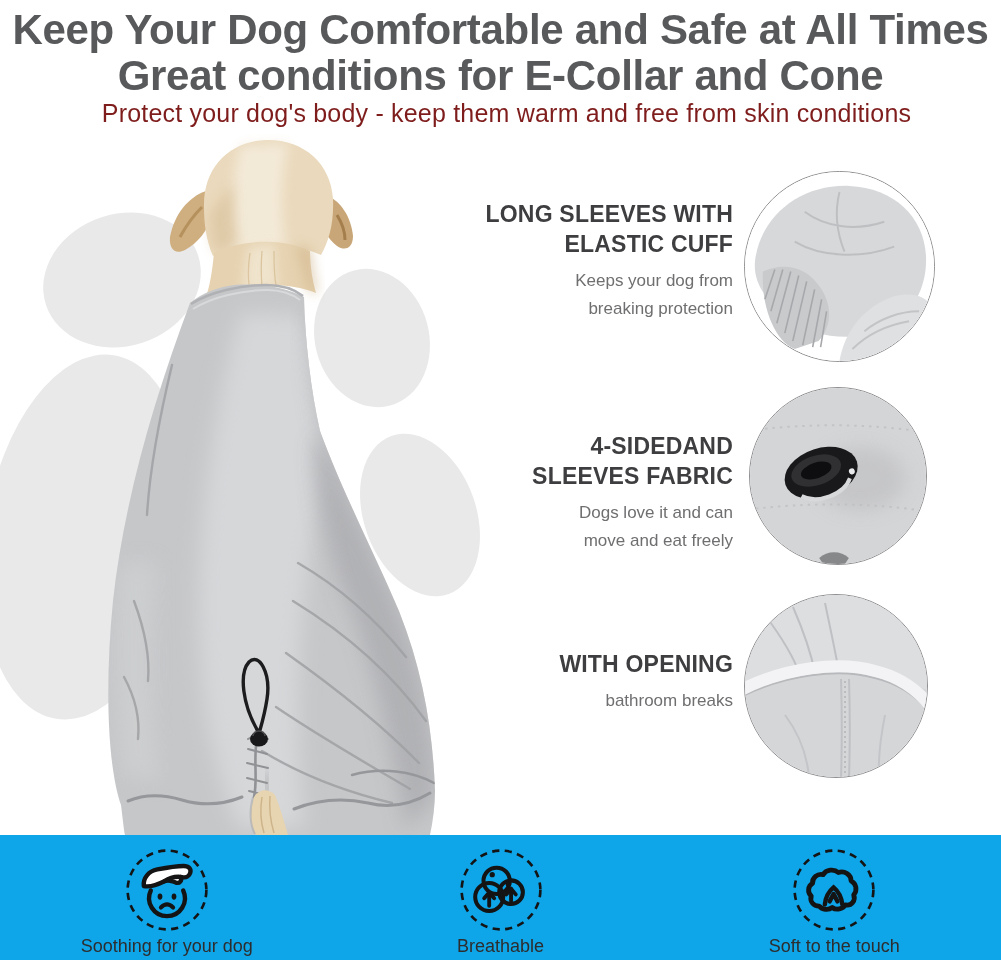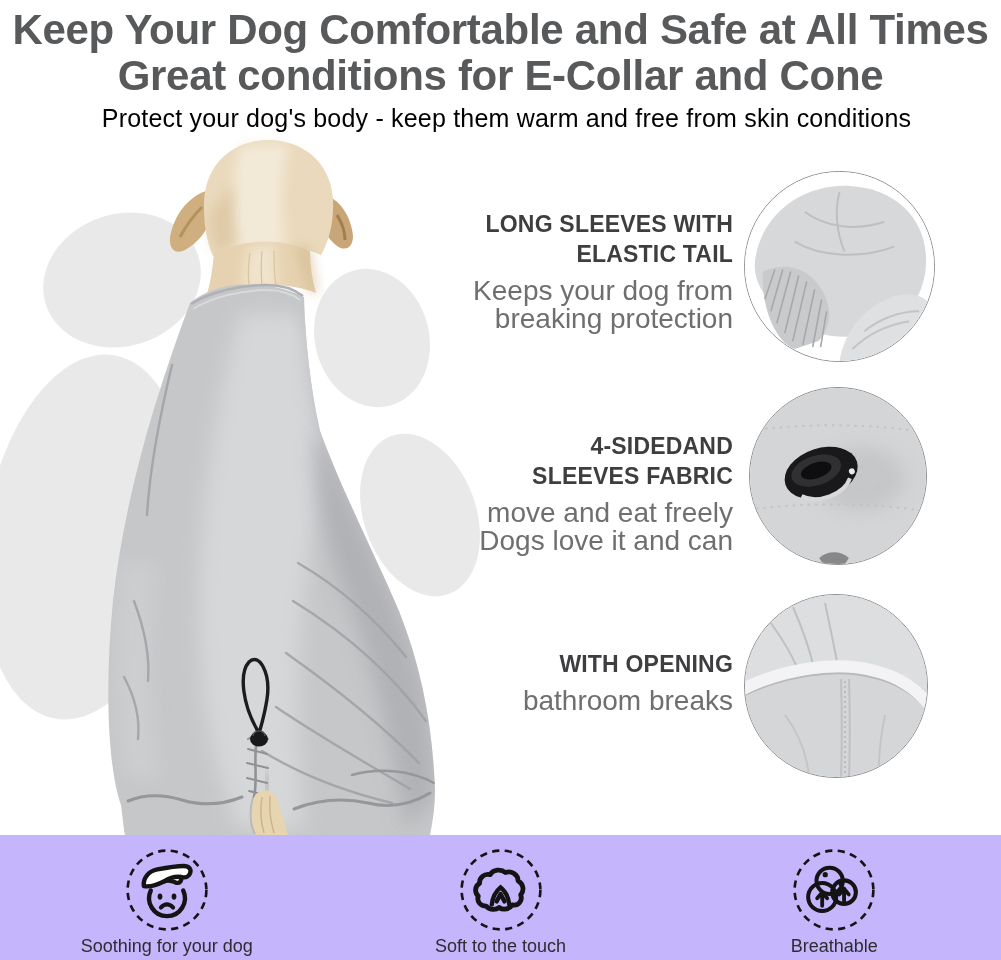--- a/index.html
+++ b/index.html
@@ -1,38 +1,38 @@
 <!DOCTYPE html>
 <html><head>
 <meta charset="utf-8">
 <style>
   html,body{margin:0;padding:0;background:#fff;}
   .canvas{position:relative;width:1001px;height:960px;background:#ffffff;overflow:hidden;
           font-family:"Liberation Sans",sans-serif;}
   
   .hdr{position:absolute;left:0;top:7px;width:100%;text-align:center;}
   .hl{font-size:42px;font-weight:700;color:#58595b;line-height:46px;letter-spacing:-0.3px;}
-  .sub{font-size:25px;color:#000000;margin-top:5px;letter-spacing:0.2px;padding-left:12px;}
+  .sub{font-size:25px;color:#7f1d1d;letter-spacing:0.2px;padding-left:12px;}
   
   #paw{position:absolute;left:0;top:200px;width:540px;height:540px;}
   #dog{position:absolute;left:90px;top:133px;width:390px;height:702px;}
   
   .feat{position:absolute;right:268px;text-align:right;}
   .ft{font-size:23px;font-weight:700;color:#3e3e40;line-height:30px;letter-spacing:0.2px;}
-  .fb{font-size:28px;color:#6f6f71;line-height:28px;margin-top:8px;}
-  .f1{top:209px}.f2{top:431px}.f3{top:649px}
+  .fb{font-size:17px;color:#6f6f71;line-height:28px;margin-top:8px;}
+  .f1{top:199px}.f2{top:431px}.f3{top:649px}
   
   .pc{position:absolute;border-radius:50%;border:1.4px solid #8f8f91;overflow:hidden;
       box-sizing:border-box;background:#fff;}
   .pc svg{display:block;width:100%;height:100%;}
   #pc1{left:744px;top:171px;width:191px;height:191px;}
   #pc2{left:749px;top:387px;width:178px;height:178px;}
   #pc3{left:744px;top:594px;width:184px;height:184px;}
   
-  .foot{position:absolute;left:0;top:835px;width:1001px;height:125px;background:#c4b5fd;display:flex;}
+  .foot{position:absolute;left:0;top:835px;width:1001px;height:125px;background:#0ea5e9;display:flex;}
   .ben{flex:1 1 0;display:flex;flex-direction:column;align-items:center;padding-top:13px;}
   .ben svg{width:84px;height:84px;display:block;}
   .bl{margin-top:4px;font-size:18px;color:#2d2d2e;}
 </style>
 </head>
 <body>
 
 <div class="canvas">
 
   <div class="hdr">
@@ -122,33 +122,33 @@
     <path d="M 164 664 C 159 678, 160 692, 166 702 L 198 702 C 194 688, 190 674, 185 662 C 178 655, 169 656, 164 664 Z" fill="#e7d4b1"></path>
     <g stroke="#cdb389" stroke-width="1.4" fill="none">
       <path d="M 172 664 C 170 676, 171 690, 174 700"></path>
       <path d="M 180 663 C 179 676, 181 690, 184 700"></path>
     </g>
     <path d="M 163 664 C 159 678, 160 692, 165 701" stroke="#a9aaad" stroke-width="2" fill="none" opacity="0.6"></path>
   </svg>
 
   <div class="feat f1">
     <div class="ft">LONG SLEEVES WITH</div>
-    <div class="ft">ELASTIC TAIL</div>
+    <div class="ft">ELASTIC CUFF</div>
     <div class="fb">
       <div>Keeps your dog from</div>
       <div>breaking protection</div>
     </div>
   </div>
 
   <div class="feat f2">
     <div class="ft">4-SIDEDAND</div>
     <div class="ft">SLEEVES FABRIC</div>
     <div class="fb">
+      <div>Dogs love it and can</div>
       <div>move and eat freely</div>
-      <div>Dogs love it and can</div>
     </div>
   </div>
 
   <div class="feat f3">
     <div class="ft">WITH OPENING</div>
     <div class="fb">
       <div>bathroom breaks</div>
     </div>
   </div>
 
@@ -236,38 +236,38 @@
         <path d="M 41 68 Q 48 61 55 68" fill="none" stroke="#141414" stroke-width="4.6" stroke-linecap="round"></path>
         <path d="M 21.5 43.5 C 20.5 34, 27 26.5, 37 24.5 C 47 22.5, 60 20.5, 67 20.5 C 73 20.5, 76 24, 74.5 28.5 C 73.5 32, 70 34, 66.5 33.5 L 63.5 33 C 65.5 37, 62.5 41, 58 39.5 C 53 38, 50 35.5, 45 38 C 38 41.5, 28 45, 21.5 43.5 Z" fill="#ffffff" stroke="#141414" stroke-width="5" stroke-linejoin="round"></path>
         <path d="M 45 38 C 51 34, 58.5 32.5, 63.5 33" fill="none" stroke="#141414" stroke-width="5" stroke-linecap="round"></path>
       </svg>
       <div class="bl">Soothing for your dog</div>
     </div>
 
     <div class="ben">
       <svg viewBox="0 0 96 96">
         <circle cx="48" cy="48" r="45" fill="none" stroke="#141414" stroke-width="3" stroke-dasharray="8.2 6.2"></circle>
-        <path d="M 31 66.5 C 24.5 66.5, 20 61, 22 55 C 17.5 51, 18 43.5, 23.5 40.5 C 23 34, 29 29, 35.5 30.5 C 39 24.5, 48 23.5, 53 28 C 60 25.5, 67.5 30.5, 67.5 37.5 C 73.5 40.5, 75 48.5, 70.5 53.5 C 73 60, 68 66.5, 61 65 C 58 70, 50.5 71.5, 46 68 C 41.5 71.5, 34.5 70.5, 31 66.5 Z" fill="none" stroke="#141414" stroke-width="5.5" stroke-linejoin="round"></path>
-        <path d="M 37.5 64.5 C 38.5 56, 42 49.5, 47.5 45 C 53 49.5, 56.5 56, 57.5 64.5" fill="none" stroke="#141414" stroke-width="5" stroke-linecap="round"></path>
-        <path d="M 43 61 L 47.5 52.5 L 52 61" fill="none" stroke="#141414" stroke-width="5" stroke-linecap="round" stroke-linejoin="round"></path>
-      </svg>
-      <div class="bl">Soft to the touch</div>
-    </div>
-
-    <div class="ben">
-      <svg viewBox="0 0 96 96">
-        <circle cx="48" cy="48" r="45" fill="none" stroke="#141414" stroke-width="3" stroke-dasharray="8.2 6.2"></circle>
         <circle cx="43" cy="37.5" r="15" fill="none" stroke="#141414" stroke-width="4.6"></circle>
         <circle cx="34.5" cy="56" r="16" fill="none" stroke="#141414" stroke-width="4.6"></circle>
         <circle cx="59.5" cy="50.5" r="13.5" fill="none" stroke="#141414" stroke-width="4.6"></circle>
         <circle cx="38" cy="30.5" r="3" fill="#141414"></circle>
         <circle cx="56.5" cy="41" r="3.2" fill="#141414"></circle>
         <path d="M 34.5 66 L 34.5 51.5" stroke="#141414" stroke-width="4.4" stroke-linecap="round" fill="none"></path>
         <path d="M 28.8 57.5 L 34.5 50.8 L 40.2 57.5" stroke="#141414" stroke-width="4.4" stroke-linecap="round" stroke-linejoin="round" fill="none"></path>
         <path d="M 59.5 60.5 L 59.5 47" stroke="#141414" stroke-width="4.4" stroke-linecap="round" fill="none"></path>
         <path d="M 54.2 53 L 59.5 46.4 L 64.8 53" stroke="#141414" stroke-width="4.4" stroke-linecap="round" stroke-linejoin="round" fill="none"></path>
       </svg>
       <div class="bl">Breathable</div>
     </div>
 
+    <div class="ben">
+      <svg viewBox="0 0 96 96">
+        <circle cx="48" cy="48" r="45" fill="none" stroke="#141414" stroke-width="3" stroke-dasharray="8.2 6.2"></circle>
+        <path d="M 31 66.5 C 24.5 66.5, 20 61, 22 55 C 17.5 51, 18 43.5, 23.5 40.5 C 23 34, 29 29, 35.5 30.5 C 39 24.5, 48 23.5, 53 28 C 60 25.5, 67.5 30.5, 67.5 37.5 C 73.5 40.5, 75 48.5, 70.5 53.5 C 73 60, 68 66.5, 61 65 C 58 70, 50.5 71.5, 46 68 C 41.5 71.5, 34.5 70.5, 31 66.5 Z" fill="none" stroke="#141414" stroke-width="5.5" stroke-linejoin="round"></path>
+        <path d="M 37.5 64.5 C 38.5 56, 42 49.5, 47.5 45 C 53 49.5, 56.5 56, 57.5 64.5" fill="none" stroke="#141414" stroke-width="5" stroke-linecap="round"></path>
+        <path d="M 43 61 L 47.5 52.5 L 52 61" fill="none" stroke="#141414" stroke-width="5" stroke-linecap="round" stroke-linejoin="round"></path>
+      </svg>
+      <div class="bl">Soft to the touch</div>
+    </div>
+
 
   </div>
 </div>
 
 </body></html>

